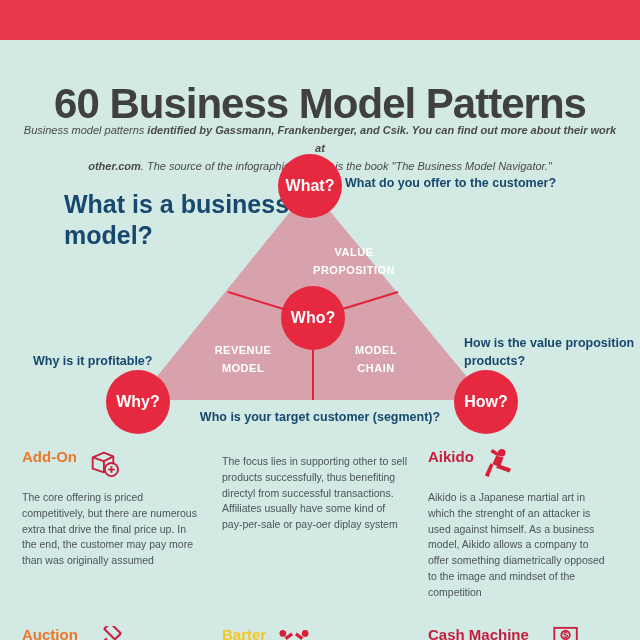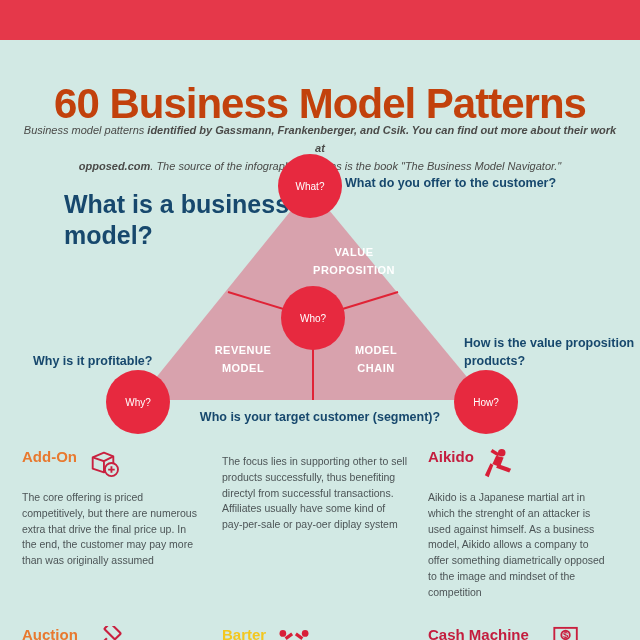--- a/index.html
+++ b/index.html
@@ -4,36 +4,36 @@
 <style>
   html,body{margin:0;padding:0;}
   body{
     width:640px;height:640px;overflow:hidden;position:relative;
     background:#d2e9e4;
     font-family:"Liberation Sans", sans-serif;
   }
   .top-bar{position:absolute;left:0;top:0;width:640px;height:40px;background:#e5384a;}
   .main-title{
     position:absolute;left:0;top:52px;width:640px;text-align:center;
-    font-size:42px;font-weight:bold;color:#c2410c;letter-spacing:-1px;
+    font-size:42px;font-weight:bold;color:#404040;letter-spacing:-1px;
   }
   .subtitle{
     position:absolute;left:20px;top:110px;width:600px;text-align:center;
     font-style:italic;font-size:11px;line-height:1.65;color:#4a4a48;
   }
   .subtitle .b{font-weight:bold;}
   .bm-heading{
     position:absolute;left:28px;top:168px;width:240px;
     font-size:25px;font-weight:bold;line-height:1.25;color:#17486d;margin-left:36px;
   }
   .diagram{position:absolute;left:0;top:150px;width:640px;height:295px;}
   .diagram svg{position:absolute;left:0;top:0;}
   .node{
     position:absolute;width:64px;height:64px;border-radius:50%;
-    background:#e7293f;color:#ffffff;font-weight:normal;font-size:10px;
+    background:#e7293f;color:#ffffff;font-weight:bold;font-size:16px;
     display:flex;align-items:center;justify-content:center;
   }
   .node-what{left:278px;top:4px;}
   .node-who{left:281px;top:136px;}
   .node-why{left:106px;top:220px;}
   .node-how{left:454px;top:220px;}
   .region-label{
     position:absolute;color:#ffffff;font-weight:bold;font-size:11px;
     text-align:center;letter-spacing:0.5px;line-height:1.6;
   }
@@ -57,21 +57,21 @@
     margin:6px 0 0 0;font-size:10.5px;line-height:1.5;color:#4c5456;
   }
 </style>
 </head>
 <body>
 
 <div class="top-bar"></div>
 
 <h1 class="main-title">60 Business Model Patterns</h1>
 
-<p class="subtitle"><span>Business model patterns </span><span class="b">identified by Gassmann, Frankenberger, and Csik. You can find out more about their work at </span><br><span class="b">opposed.com</span><span>. The source of the infographic patterns is the book "The Business Model Navigator."</span></p>
+<p class="subtitle"><span>Business model patterns </span><span class="b">identified by Gassmann, Frankenberger, and Csik. You can find out more about their work at </span><br><span class="b">other.com</span><span>. The source of the infographic patterns is the book "The Business Model Navigator."</span></p>
 
 <h2 class="bm-heading">What is a business model?</h2>
 
 <div class="diagram">
   <svg width="640" height="295" viewBox="0 0 640 295">
     <polygon points="310,37 138,250 486,250" fill="#d8a2ad"></polygon>
     <line x1="313" y1="168" x2="228" y2="142" stroke="#e02336" stroke-width="2"></line>
     <line x1="313" y1="168" x2="398" y2="142" stroke="#e02336" stroke-width="2"></line>
     <line x1="313" y1="168" x2="313" y2="250" stroke="#e02336" stroke-width="2"></line>
   </svg>

